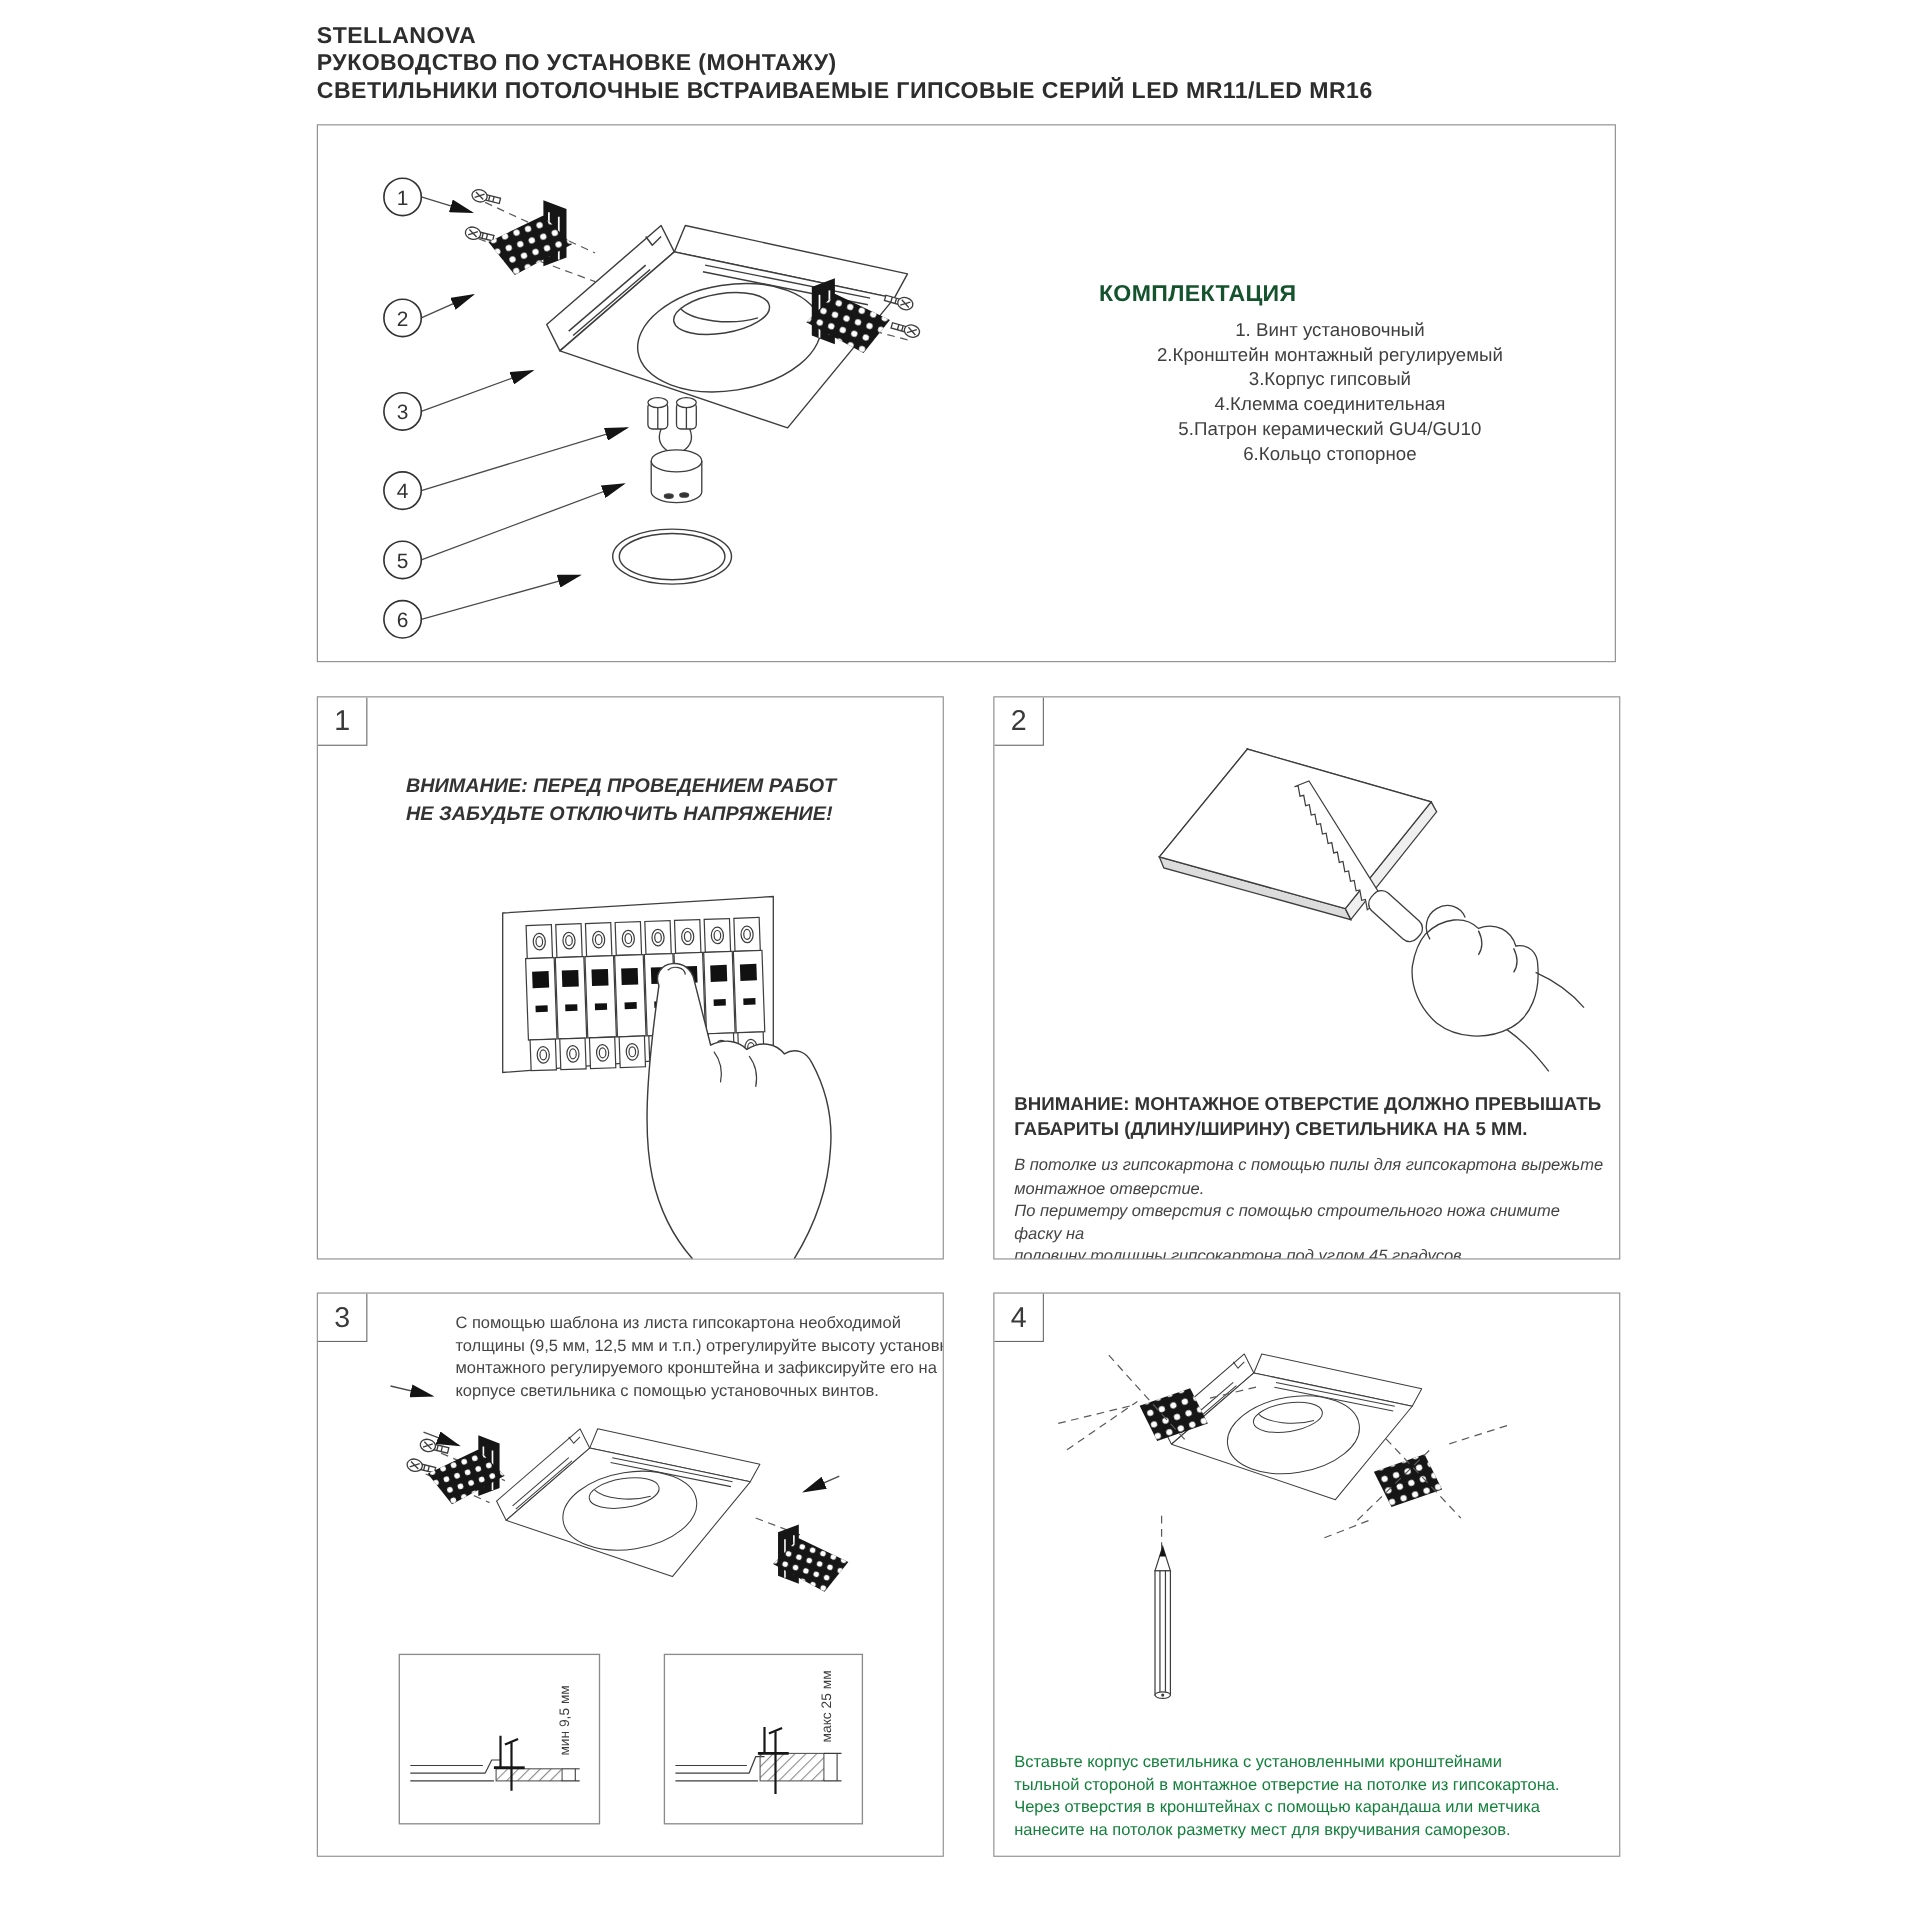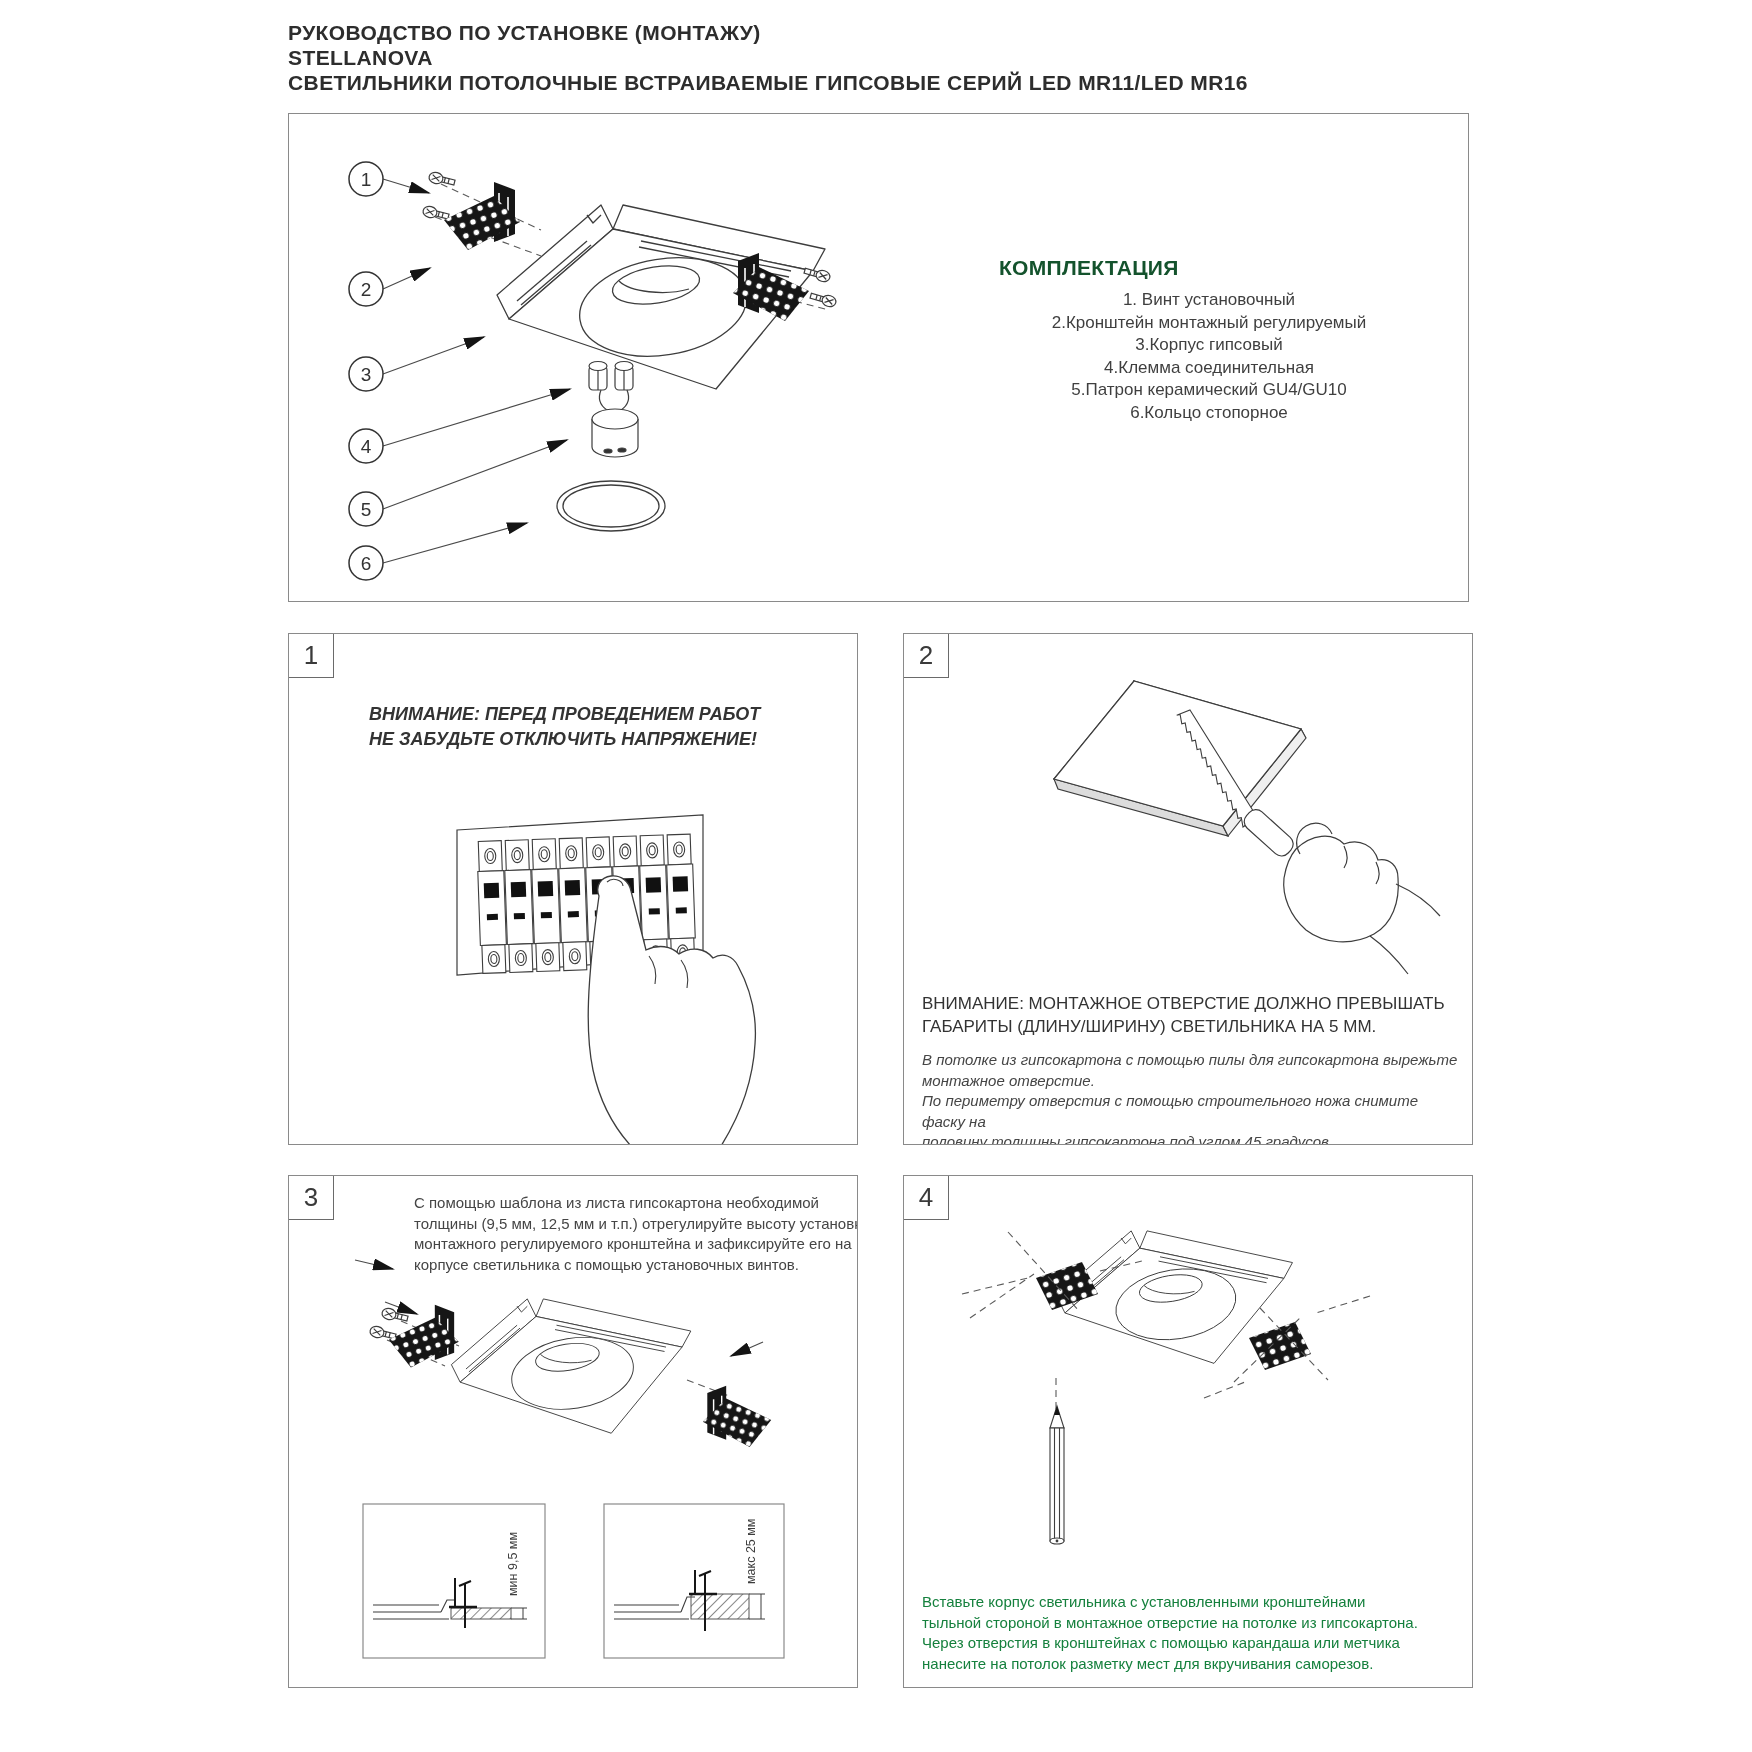--- a/index.html
+++ b/index.html
@@ -30,21 +30,21 @@
   }
   .kit { position:absolute; left:710px; top:142px; width:420px; }
   .kit-heading { font-size:21px; font-weight:bold; color:#14532d; letter-spacing:0.3px; }
   .kit-items { margin-top:9px; font-size:17px; line-height:22.5px; color:#3f3f3f;text-align:center; }
   .warn1 {
     position:absolute; left:80px; top:68px; width:470px;
     font-size:18px; font-weight:bold; color:#333; line-height:25px; white-space:pre-line;font-style:italic;
   }
   .warn2 {
     position:absolute; left:18px; top:358px; width:540px;
-    font-size:17px; font-weight:normal; color:#333; line-height:23px; white-space:pre-line;
+    font-size:17px; font-weight:bold; color:#333; line-height:23px; white-space:pre-line;
   }
   .body2 {
     position:absolute; left:18px; top:416px; width:540px;
     font-size:15px; line-height:20.5px; color:#454545; white-space:pre-line;font-style:italic;
   }
   .body3 {
     position:absolute; left:82px; top:17px; width:475px;
     font-size:15px; line-height:20.5px; color:#454545; white-space:pre-line;margin-left:43px;
   }
   .body4 {
@@ -52,22 +52,22 @@
     font-size:15px; line-height:20.5px; color:#15803d; white-space:pre-line;
   }
   svg.fig { position:absolute; left:0; top:0; }
 </style>
 </head>
 <body>
 
 <div id="page">
 
   <div class="hdr">
+    <div>STELLANOVA</div>
     <div>РУКОВОДСТВО ПО УСТАНОВКЕ (МОНТАЖУ)</div>
-    <div>STELLANOVA</div>
     <div>СВЕТИЛЬНИКИ ПОТОЛОЧНЫЕ ВСТРАИВАЕМЫЕ ГИПСОВЫЕ СЕРИЙ LED MR11/LED MR16</div>
   </div>
 
   <div class="panel" id="panel-top">
 
     <svg class="fig" width="700" height="487" viewBox="0 0 700 487">
       <defs>
         <pattern id="dotgrid" width="11" height="11" patternUnits="userSpaceOnUse" patternTransform="rotate(-18)">
           <circle cx="5.5" cy="5.5" r="2.8" fill="#ffffff"></circle>
         </pattern>

